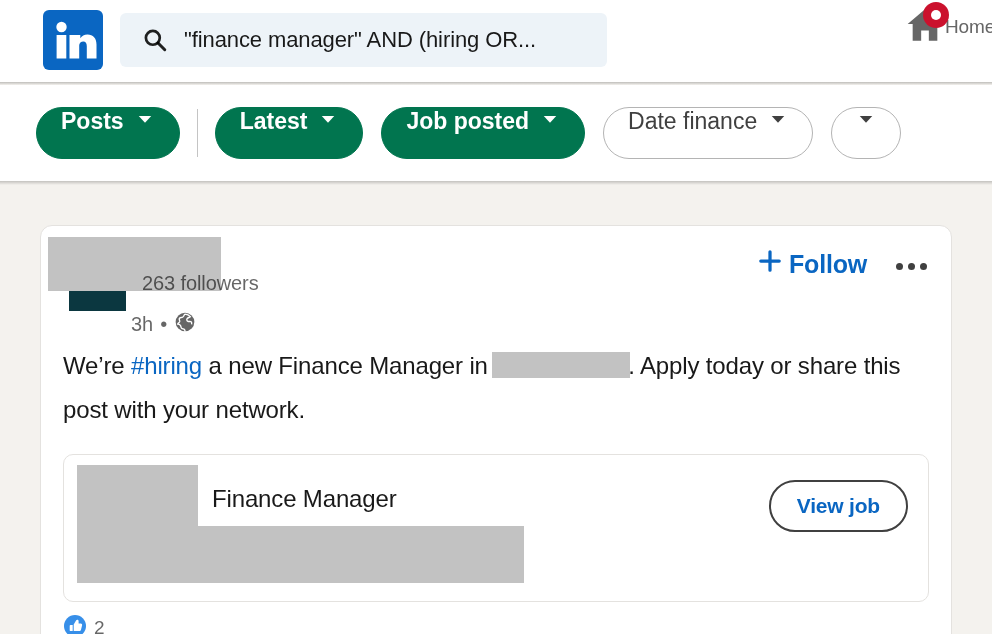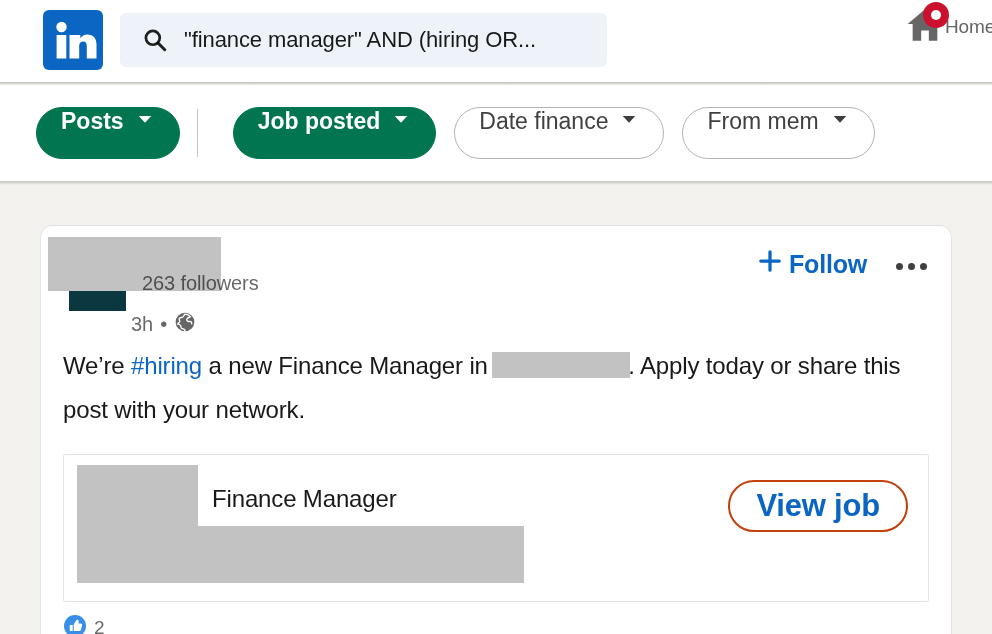--- a/index.html
+++ b/index.html
@@ -296,44 +296,44 @@
     position: relative;
     z-index: 2;
   }
 
   
   .job-card {
     position: relative;
     margin: 22px 22px 0 22px;
     height: 148px;
     border: 1px solid #e4e2df;
-    border-radius: 2px;
+    border-radius: 10px;
     overflow: hidden;
   }
   .job-logo-redact { left: 13px; top: 10px; width: 121px; height: 118px; }
   .job-sub-redact { left: 134px; top: 71px; width: 326px; height: 57px; }
   .job-title {
     position: absolute;
     left: 148px;
     top: 30px;
     font-size: 24px;
     color: #191919;
     letter-spacing: -0.15px;
   }
   .view-job-btn {
     position: absolute;
     right: 20px;
     top: 25px;
     height: 52px;
     padding: 0 26px;
-    border: 2px solid #c2410c;
+    border: 2px solid #404040;
     border-radius: 26px;
     background: #ffffff;
     color: #0a66c2;
-    font-size: 31px;
+    font-size: 21px;
     font-weight: bold;
     cursor: pointer;
     font-family: inherit;
     letter-spacing: -0.2px;
     display: flex;
     align-items: center;
   }
 
   
   .social-row {
@@ -395,20 +395,28 @@
       <span>Posts</span>
       <span class="chev">
         <svg width="20" height="20" viewBox="0 0 16 16" aria-hidden="true">
           <path d="M3 5.5h10L8 11z" fill="currentColor"></path>
         </svg>
       </span>
     </button>
 
     <span class="pill-divider"></span>
 
+    <button class="pill selected">
+      <span>Latest</span>
+      <span class="chev">
+        <svg width="20" height="20" viewBox="0 0 16 16" aria-hidden="true">
+          <path d="M3 5.5h10L8 11z" fill="currentColor"></path>
+        </svg>
+      </span>
+    </button>
 
     <span class="pill-gap"></span>
 
     <button class="pill selected">
       <span>Job posted</span>
       <span class="chev">
         <svg width="20" height="20" viewBox="0 0 16 16" aria-hidden="true">
           <path d="M3 5.5h10L8 11z" fill="currentColor"></path>
         </svg>
       </span>
@@ -421,21 +429,20 @@
       <span class="chev">
         <svg width="20" height="20" viewBox="0 0 16 16" aria-hidden="true">
           <path d="M3 5.5h10L8 11z" fill="currentColor"></path>
         </svg>
       </span>
     </button>
 
     <span class="pill-gap"></span>
 
     <button class="pill unselected">
-      <span>From mem</span>
       <span class="chev">
         <svg width="20" height="20" viewBox="0 0 16 16" aria-hidden="true">
           <path d="M3 5.5h10L8 11z" fill="currentColor"></path>
         </svg>
       </span>
     </button>
   </div>
   <div class="filter-bar-shadow"></div>
 
   <div class="feed">

